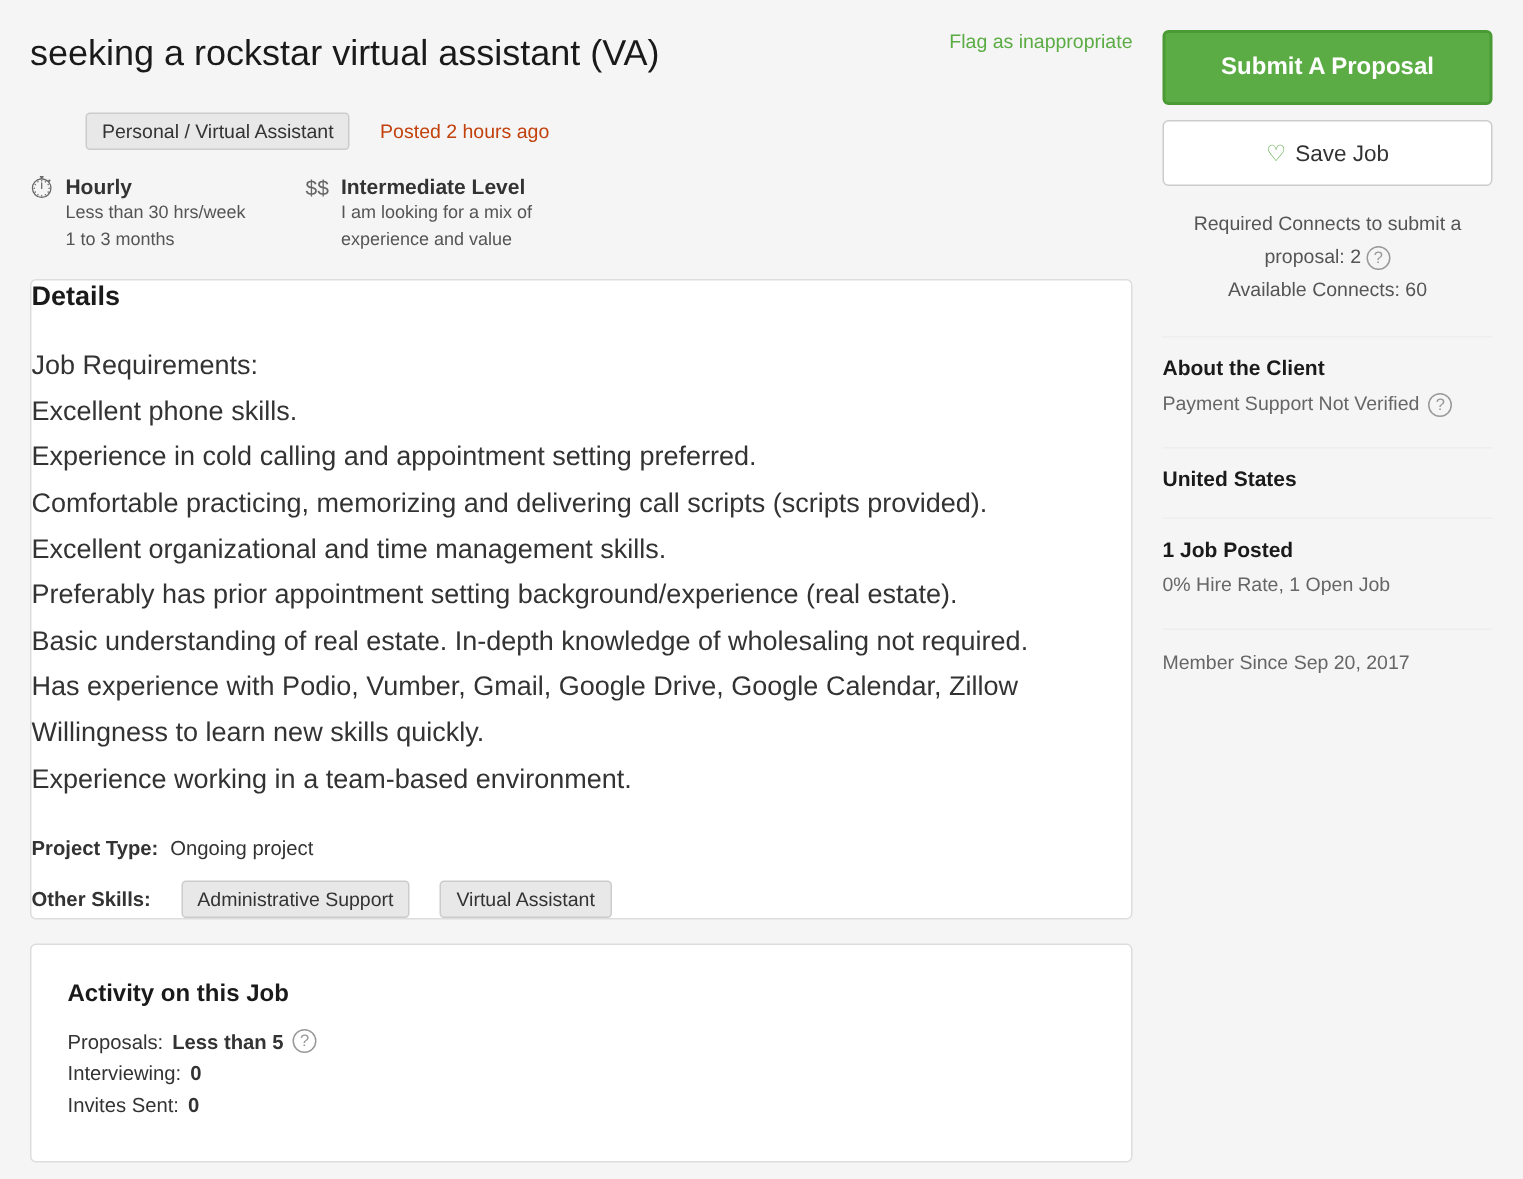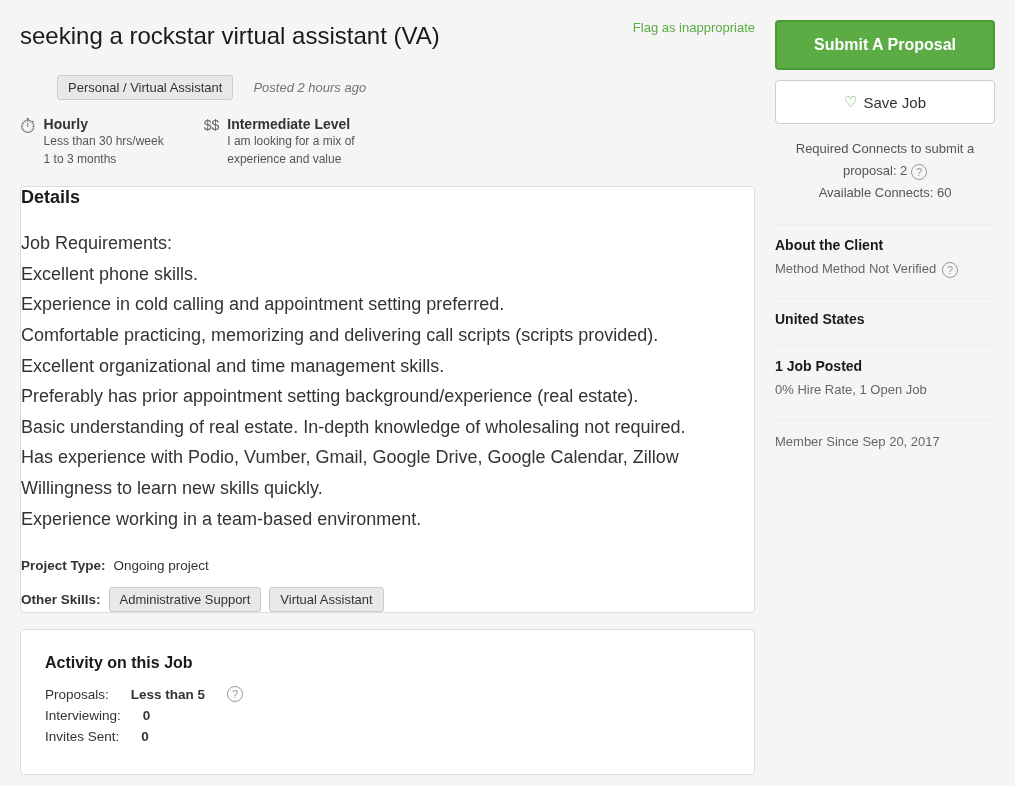--- a/index.html
+++ b/index.html
@@ -51,23 +51,22 @@
     }
     .category-badge {
       background: #e8e8e8;
       border: 1px solid #ccc;
       border-radius: 3px;
       padding: 4px 10px;
       font-size: 13px;
       color: #333;
     }
     .posted-time {
-      color: #737373;
-      font-size: 13px;
-      font-style: italic;
+      color: #c2410c;
+      font-size: 13px;
     }
 
     
     .job-info-row {
       display: flex;
       gap: 40px;
       margin-bottom: 18px;
     }
     .job-info-item {
       display: flex;
@@ -120,21 +119,21 @@
       gap: 8px;
       margin-bottom: 14px;
       font-size: 13.5px;
     }
     .project-type-label {
       font-weight: bold;
     }
     .other-skills-row {
       display: flex;
       align-items: center;
-      gap: 8px;
+      gap: 20px;
       flex-wrap: wrap;
       font-size: 13.5px;
     }
     .other-skills-label {
       font-weight: bold;
     }
     .skill-badge {
       background: #e8e8e8;
       border: 1px solid #ccc;
       border-radius: 3px;
@@ -155,21 +154,21 @@
       font-weight: bold;
       margin-bottom: 14px;
       color: #1a1a1a;
     }
     .activity-row {
       font-size: 13.5px;
       margin-bottom: 6px;
       color: #333;
       display: flex;
       align-items: center;
-      gap: 22px;
+      gap: 6px;
     }
     .activity-row .key {
       font-weight: normal;
     }
     .activity-row .val {
       font-weight: bold;
     }
 
     
     .submit-btn {
@@ -357,21 +356,21 @@
       <span class="help-icon">?</span>
       <br>
       <span>Available Connects: 60</span>
     </div>
 
     <hr class="divider">
 
     <div class="sidebar-section">
       <div class="sidebar-section-title">About the Client</div>
       <div style="display:flex; align-items:center; gap:6px;">
-        <span class="sidebar-section-text">Method Method Not Verified</span>
+        <span class="sidebar-section-text">Payment Support Not Verified</span>
         <span class="question-circle">?</span>
       </div>
     </div>
 
     <hr class="divider">
 
     <div class="sidebar-section">
       <div class="sidebar-section-title">United States</div>
     </div>
 

